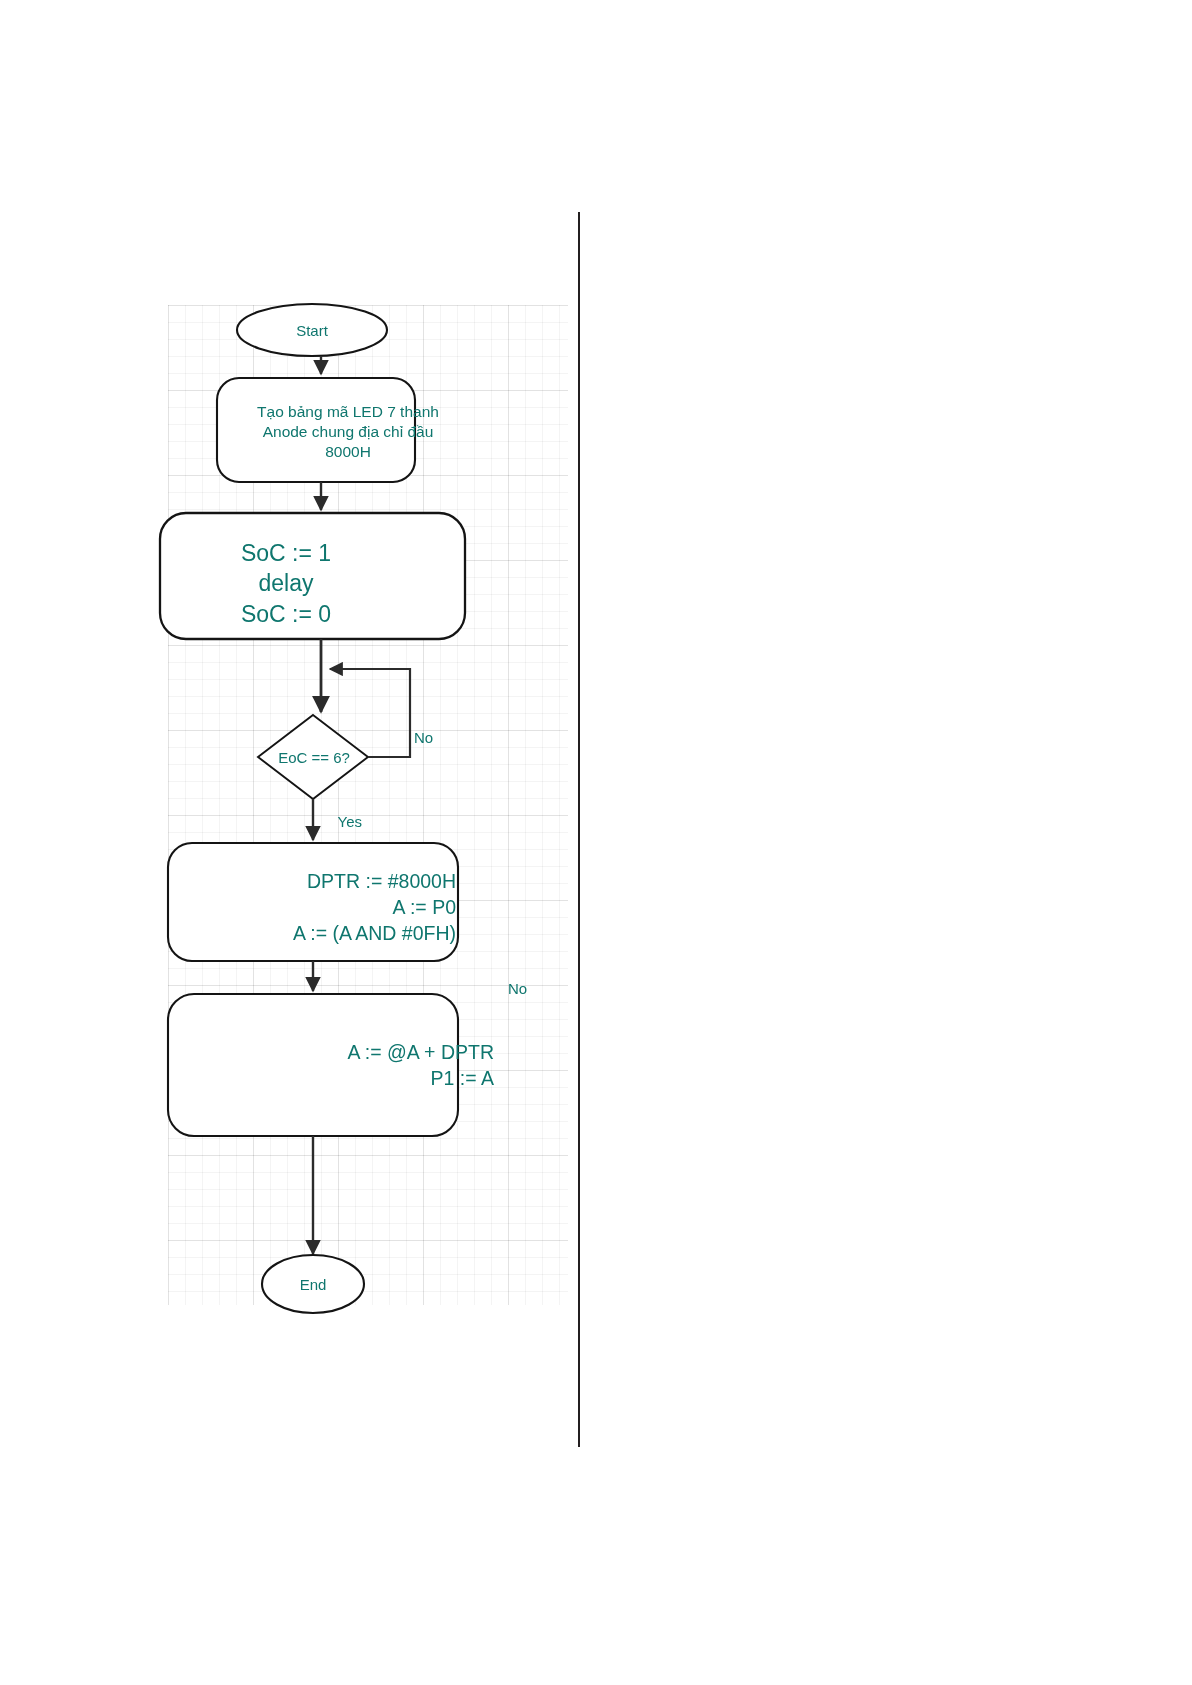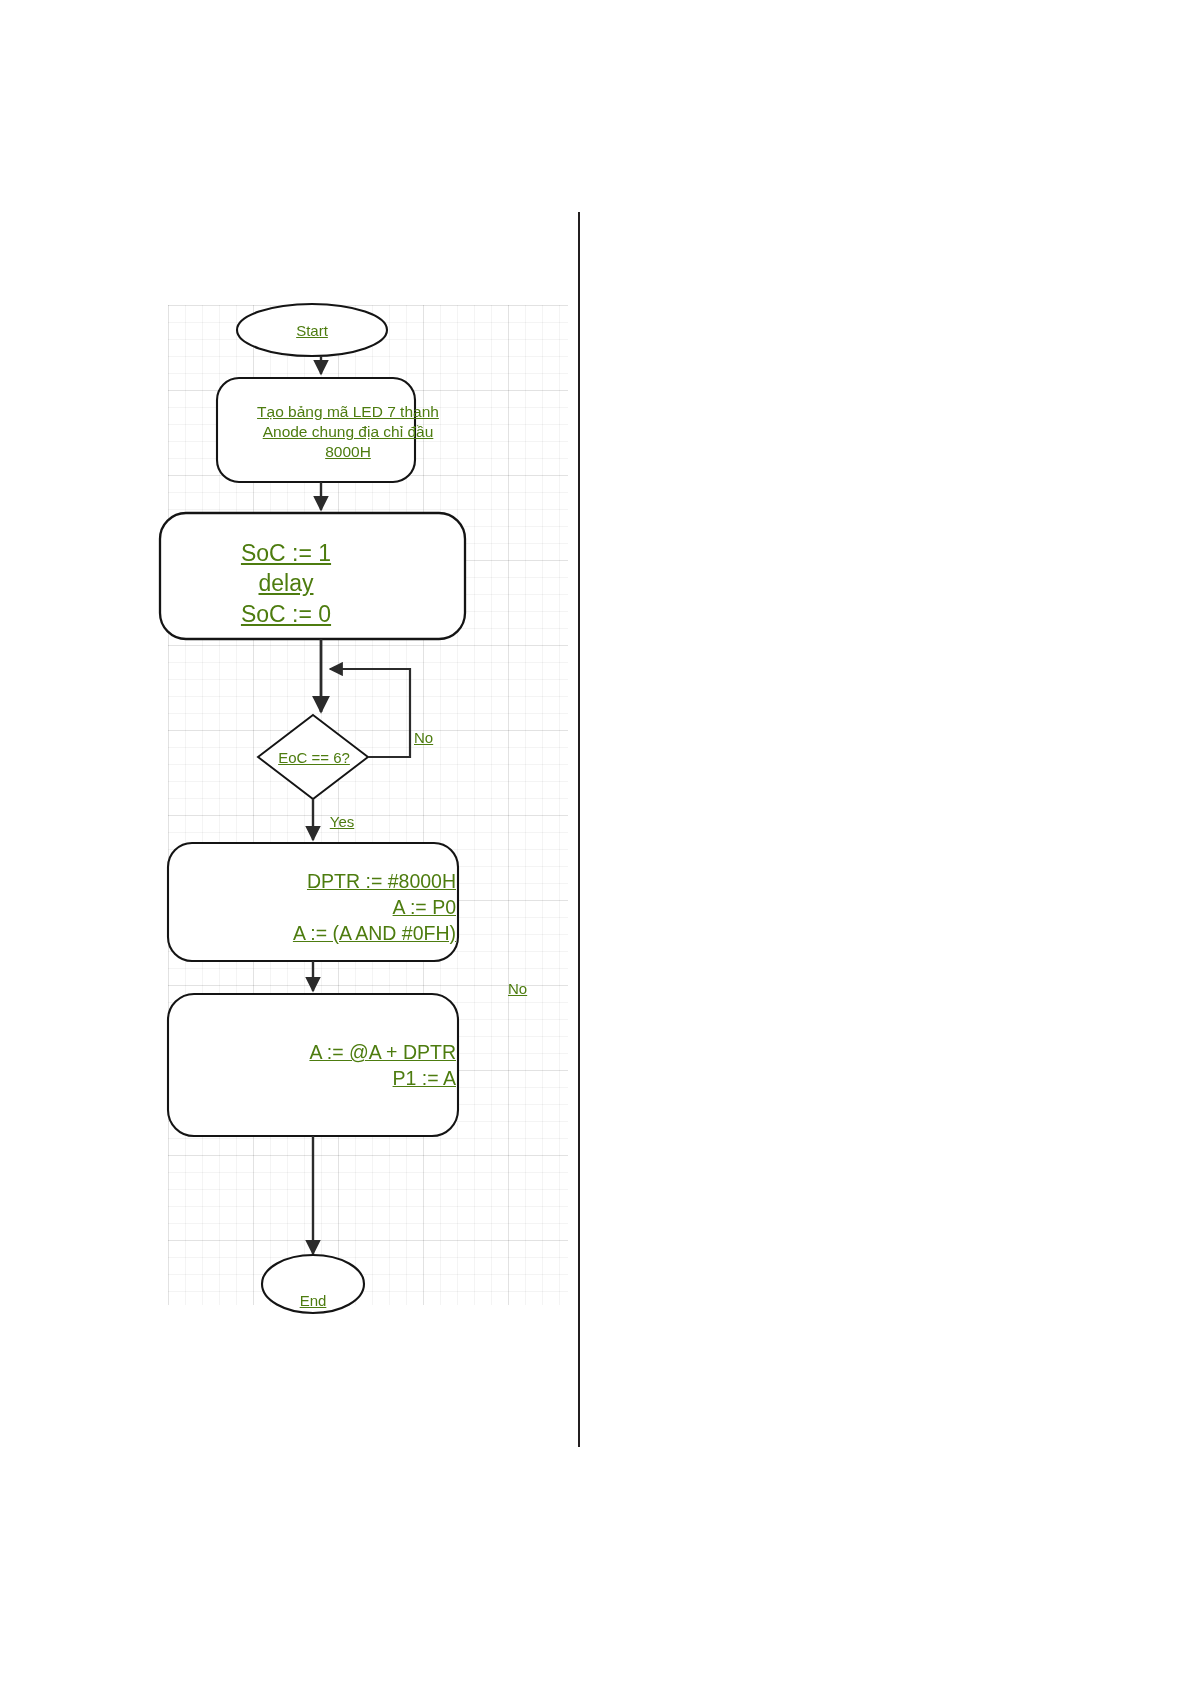--- a/index.html
+++ b/index.html
@@ -51,23 +51,22 @@
     background-position: 0 0, 0 0, 0 0, 0 0;
     pointer-events: none;
   }
 
   
   .node-text {
     position: absolute;
     text-align: center;
     line-height: 1.28;
     white-space: pre-line;
-    color: #4d7c0f;
+    color: #0f766e;
     pointer-events: none;
-    text-decoration: underline;
   }
   .t-terminal { font-size: 15px; }
   .t-small    { font-size: 15.5px; margin-left: 32px; }
   .t-big      { font-size: 23px; }
   .t-med      { font-size: 19.5px; text-align: right; }
   .t-label    { font-size: 15px; }
   .t-decision { font-size: 15px; }
 </style>
 </head>
 <body>
@@ -123,22 +122,22 @@
 <div class="node-text t-big" style="left:162px; top:538px; width:248px; line-height:1.32;">SoC := 1
 delay
 SoC := 0</div>
 
 <div class="node-text t-decision" style="left:258px; top:748px; width:112px;">EoC == 6?</div>
 
 <div class="node-text t-med" style="left:170px; top:869px; width:286px; line-height:1.33;">DPTR := #8000H
 A := P0
 A  := (A  AND #0FH)</div>
 
-<div class="node-text t-med" style="left:170px; top:1040px; width:286px; line-height:1.33;">A := @A + DPTR
+<div class="node-text t-med" style="left:170px; top:1040px; width:286px; line-height:1.33;padding-left:38px;">A := @A + DPTR
 P1 := A</div>
 
-<div class="node-text t-terminal" style="left:263px; top:1275px; width:100px;margin-top:16px;">End</div>
+<div class="node-text t-terminal" style="left:263px; top:1275px; width:100px;">End</div>
 
 <div class="node-text t-label" style="left:414px; top:728px; width:40px; text-align:left;">No</div>
 
-<div class="node-text t-label" style="left:322px; top:812px; width:40px; text-align:center;">Yes</div>
+<div class="node-text t-label" style="left:322px; top:812px; width:40px; text-align:right;">Yes</div>
 
 <div class="node-text t-label" style="left:508px; top:979px; width:40px; text-align:left;">No</div>
 
 </body></html>

